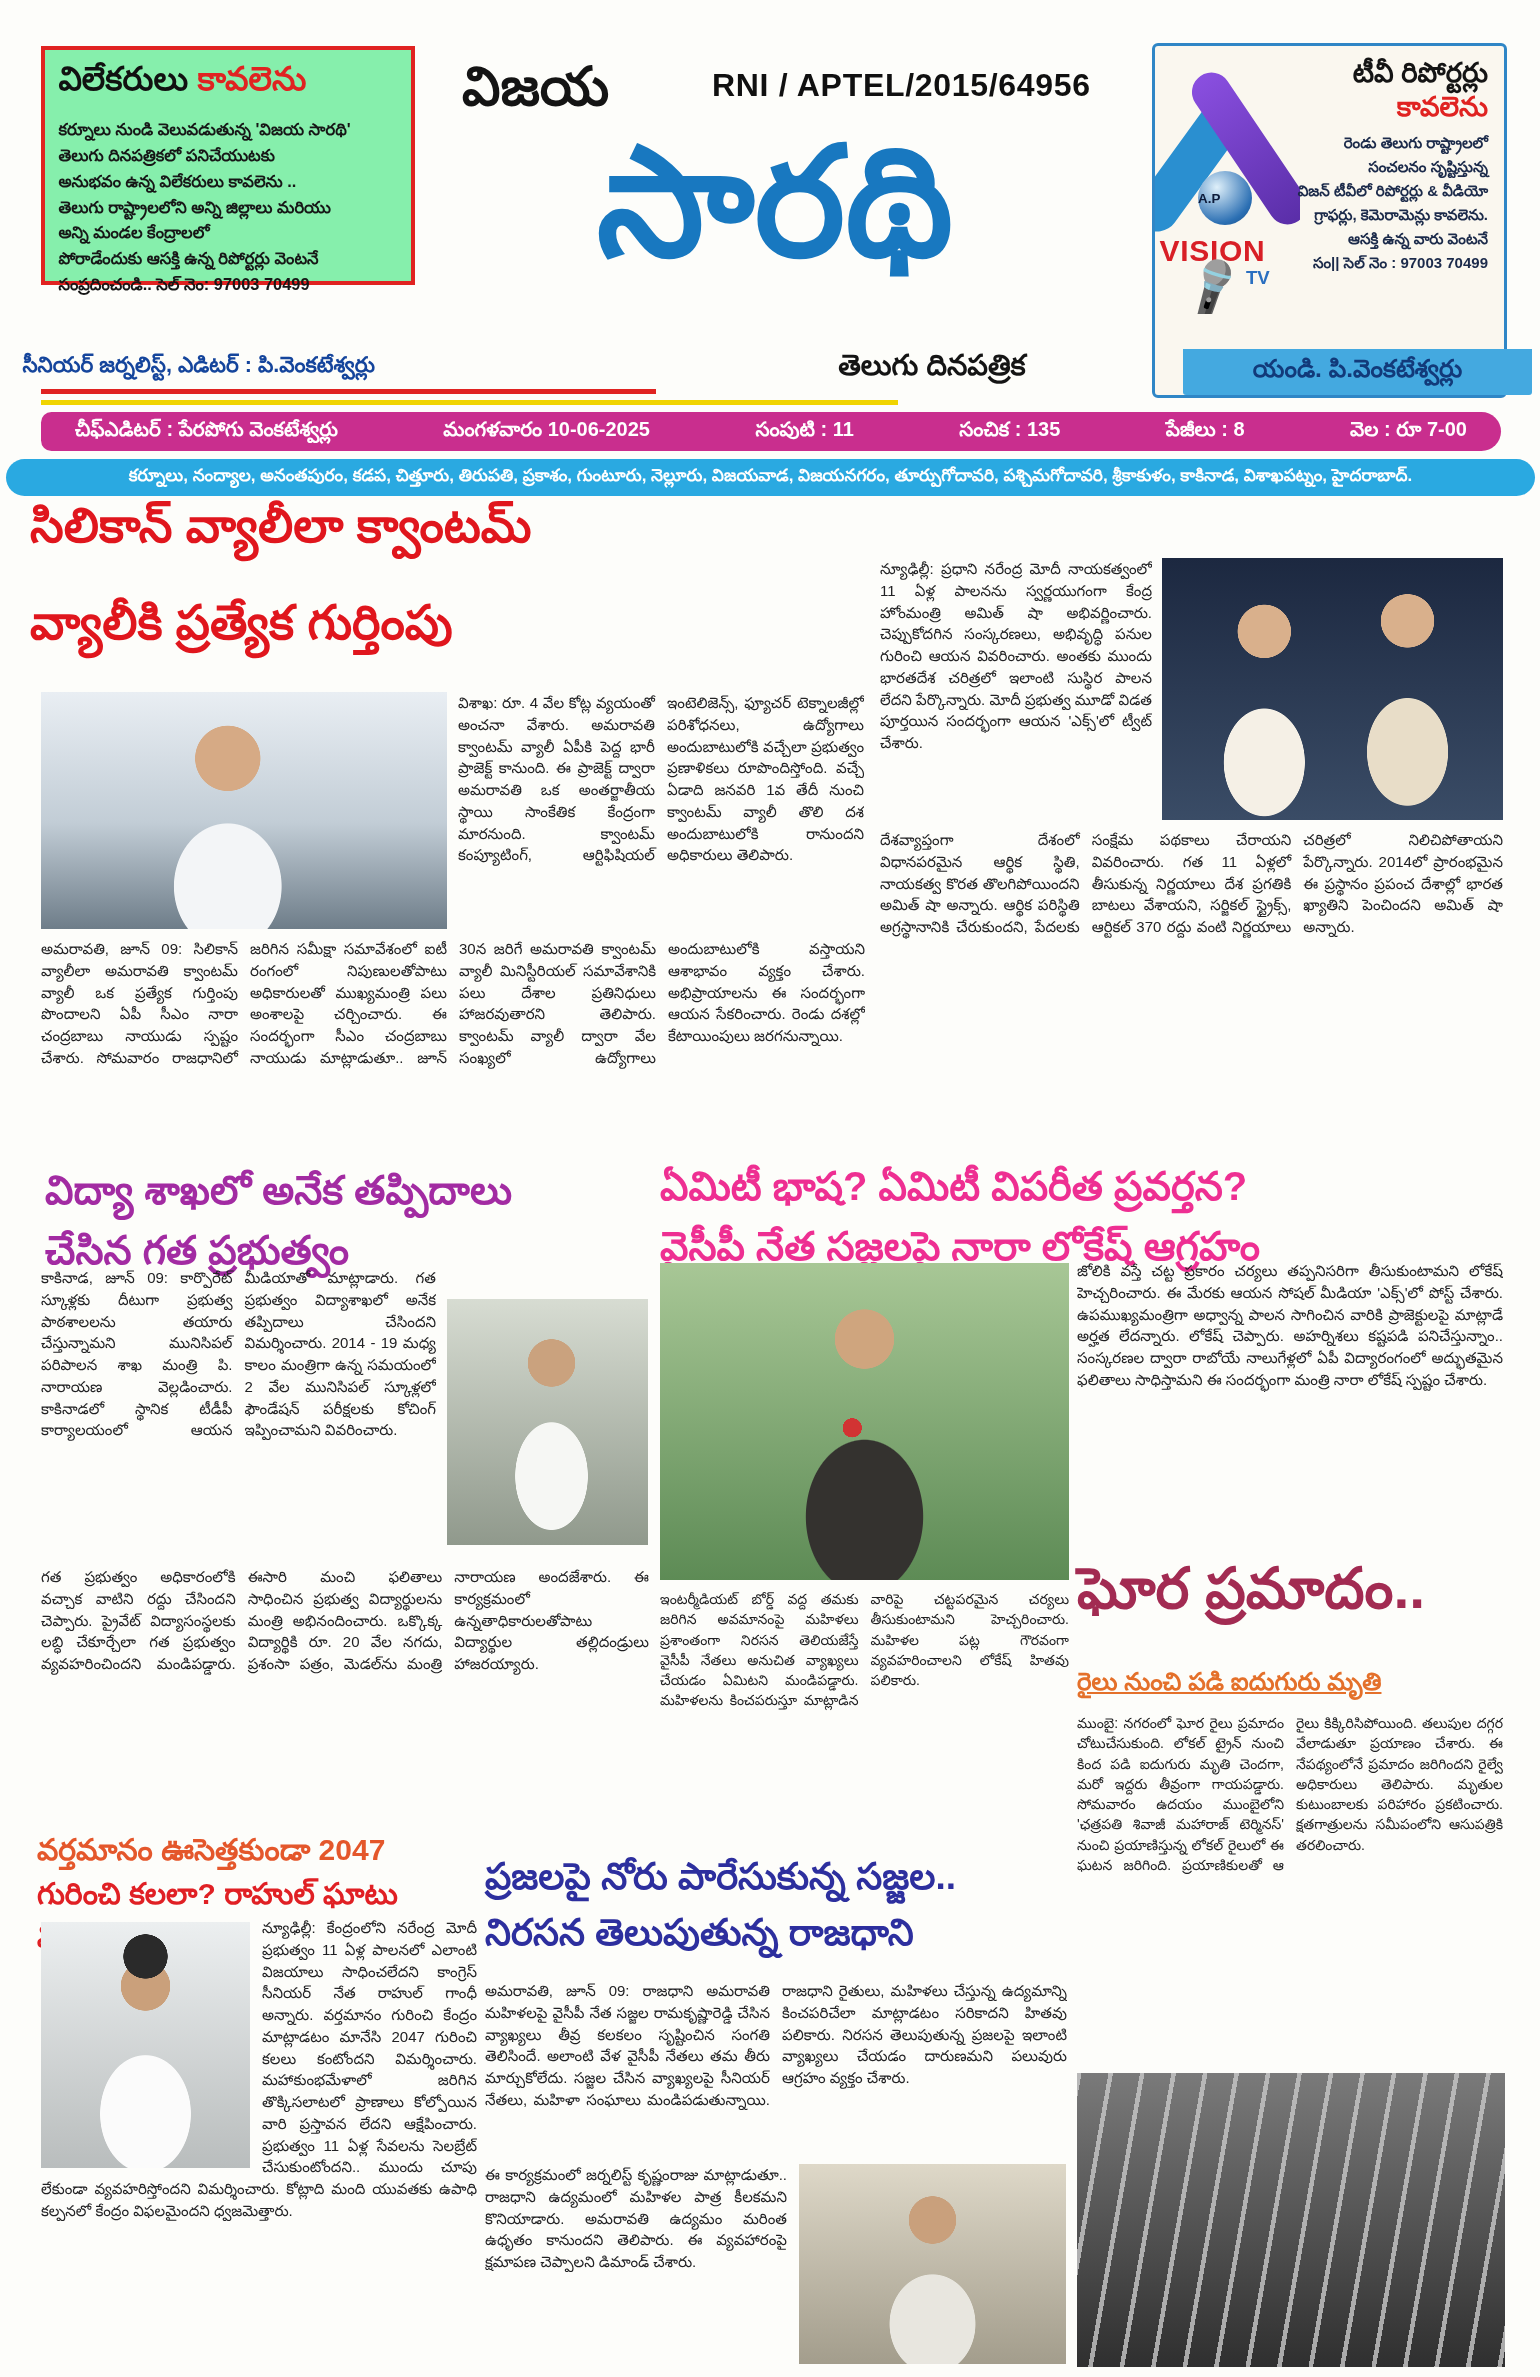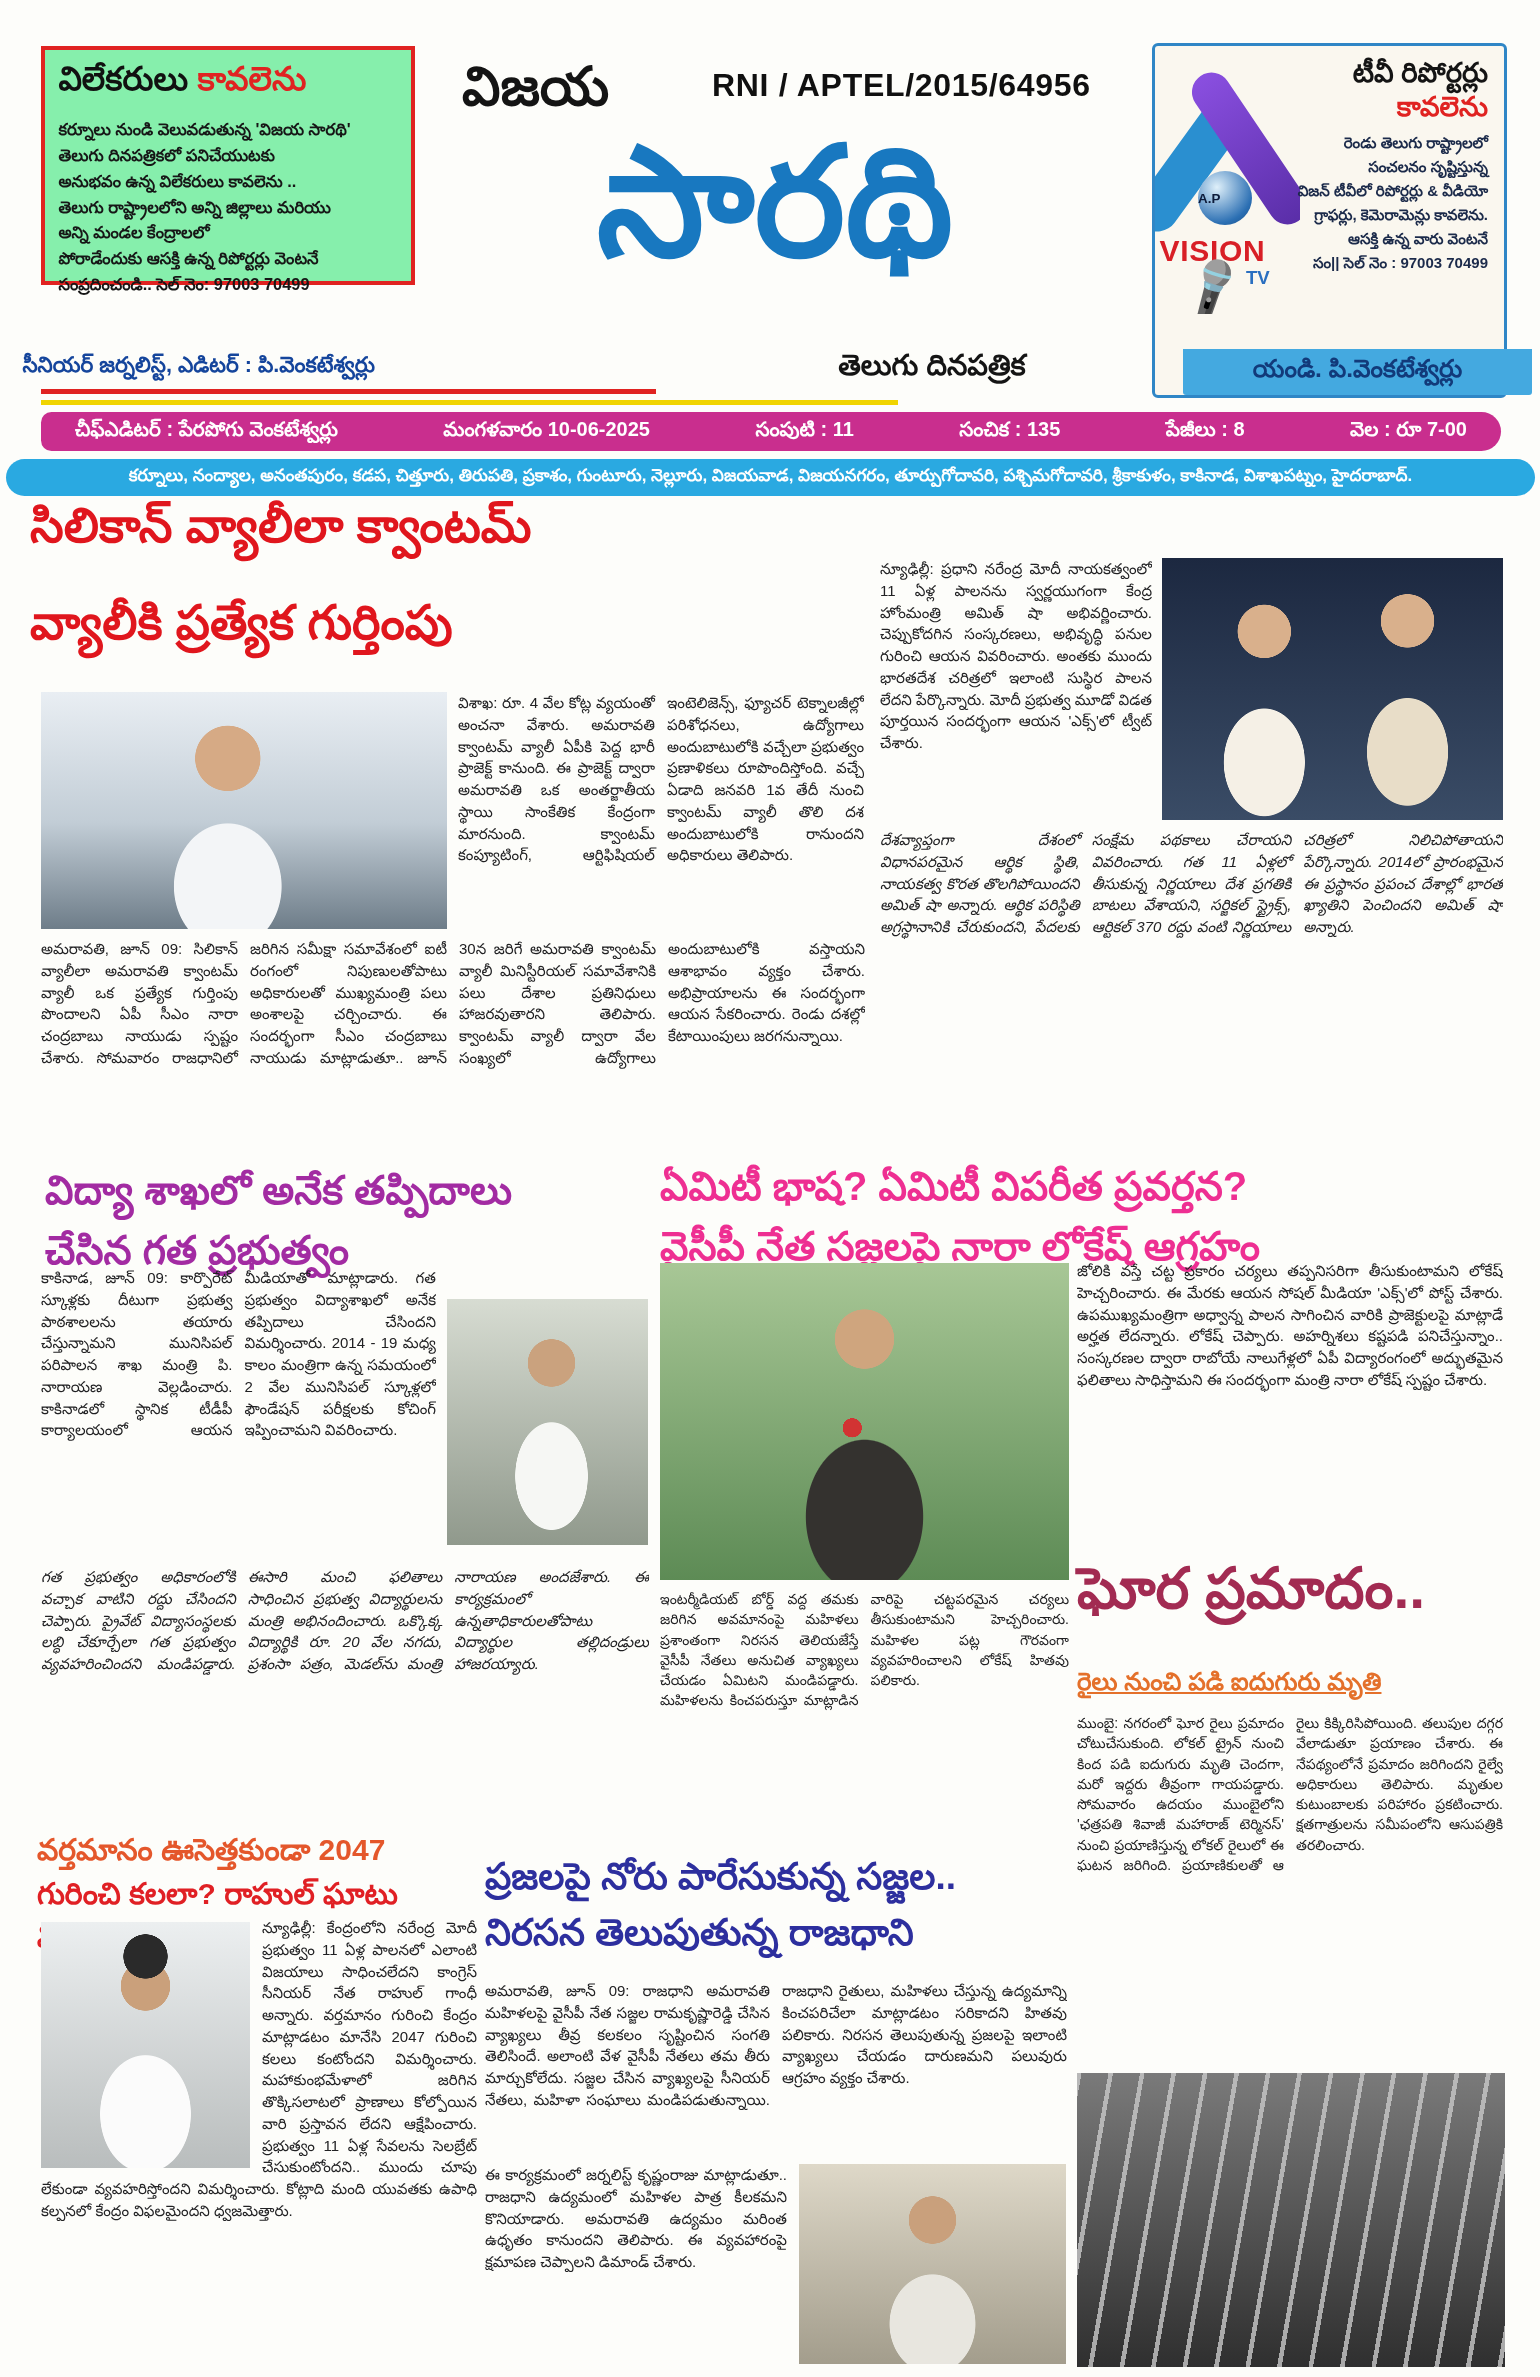--- a/index.html
+++ b/index.html
@@ -65,21 +65,21 @@
   }
   .citybar {
     left:6px; top:459px; width:1529px; height:37px;
     background:#2aa9e1; border-radius:18.6px; color:#fff; font-size:17px; font-weight:bold;
     display:flex; align-items:center; justify-content:center; white-space:nowrap; overflow:hidden;
   }
 
   
   .body-text { font-size:15px; line-height:1.45; text-align:justify; color:#212123; overflow:hidden; }
   .cols-2 { column-count:2; column-gap:12px; }
-  .cols-3 { column-count:3; column-gap:12px;font-style:italic; }
+  .cols-3 { column-count:3; column-gap:12px; }
   .cols-4 { column-count:4; column-gap:12px; }
 
   .hl { text-align:left; font-weight:bold; }
   .hl-quantum   { left:30px;  top:498px;  width:835px; font-size:48px; color:#e0161d; }
   .hl-quantum .h-line + .h-line { margin-top:30px; }
   .hl-modi      { left:880px; top:504px; width:623px;  font-size:34px; color:#8e2a56; }
   .hl-education { left:45px;  top:1160px; width:608px;  font-size:40px; color:#a22ba2; line-height:1.5; }
   .hl-lokesh    { left:660px; top:1156px; width:842px; font-size:40px; color:#ee2f92; line-height:1.5; }
   .hl-accident  { left:1077px; top:1555px; width:426px; font-size:57px; color:#a22b52; }
   .hl-acc-sub   { left:1077px; top:1668px; width:426px; font-size:24.6px; color:#e4702a; text-decoration:underline; }

